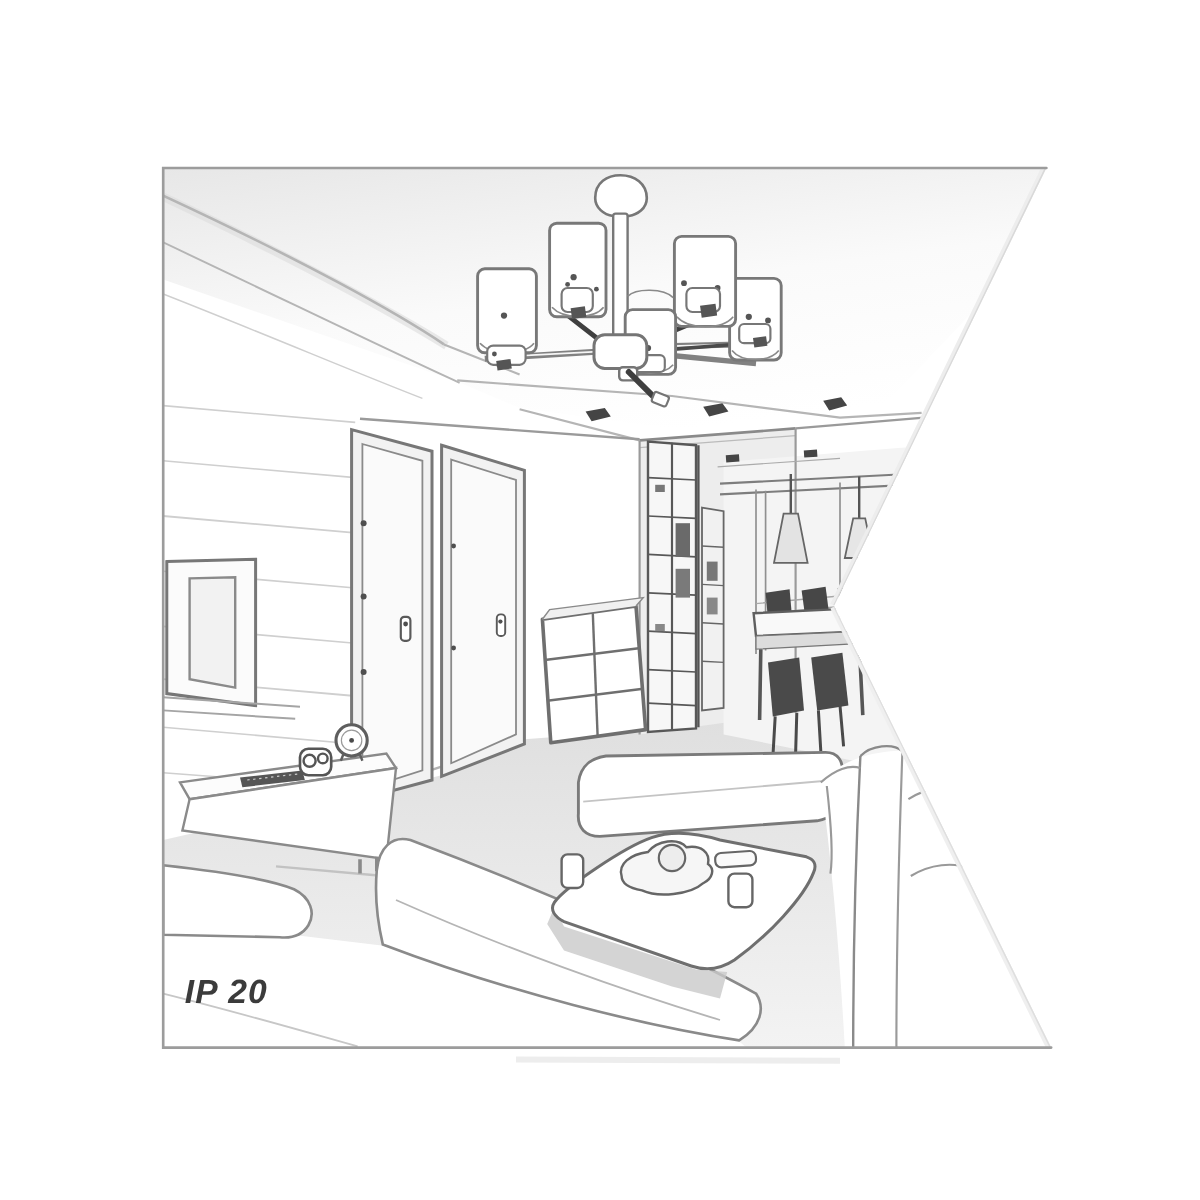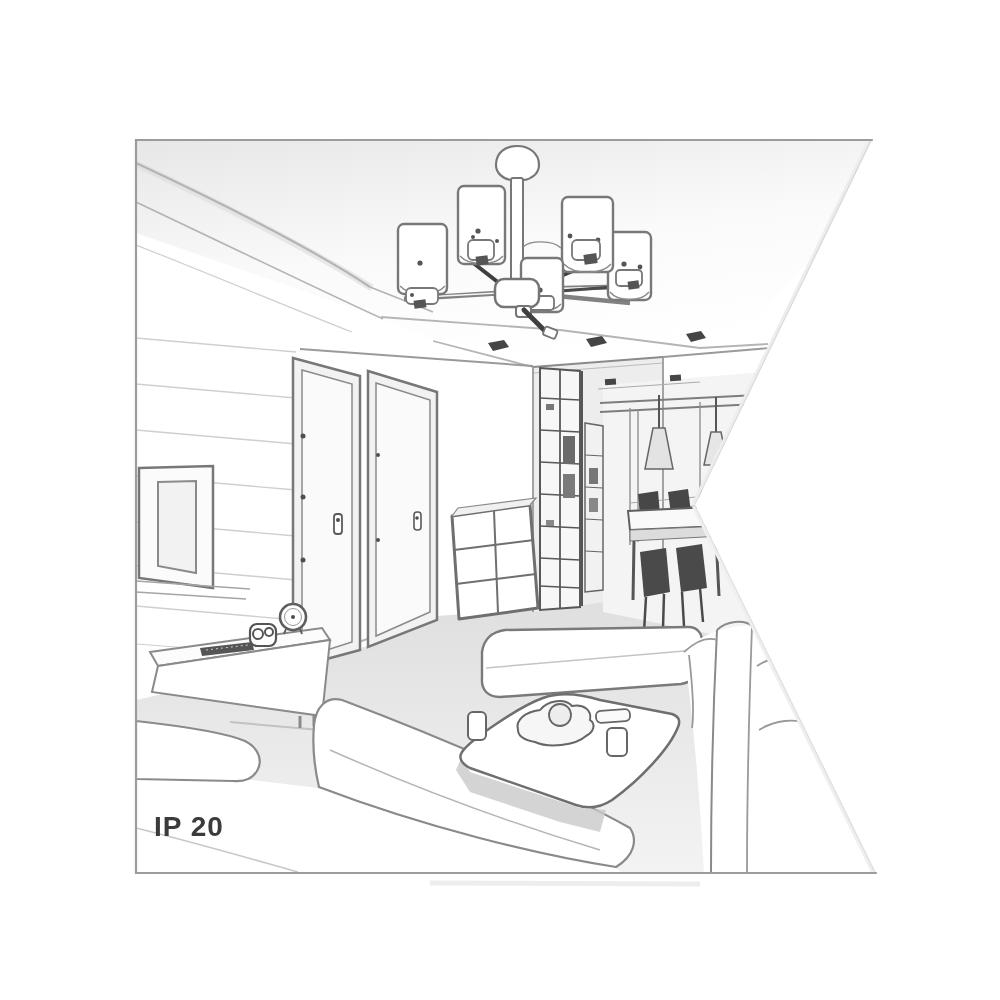--- a/index.html
+++ b/index.html
@@ -1,17 +1,17 @@
 <!DOCTYPE html>
 <html style="--c-background: #ffffff; --c-border: #9c9c9c; --c-line: #7c7c7c; --c-dark: #454545; --c-shade_fill: #ffffff; --c-wall: #f4f4f4; --c-floor: #e5e5e5; --c-text: #3b3b3b;"><head>
 <meta charset="utf-8">
 <style>
   html,body{margin:0;padding:0;background:#ffffff;}
   body{width:1000px;height:1000px;position:relative;font-family:"Liberation Sans",sans-serif;}
-  .stage{position:absolute;inset:0;background:var(--c-background,#ffffff);}
+  .stage{position:absolute;inset:0;background:var(--c-background,#ffffff);font-style:italic;}
   svg{position:absolute;left:0;top:0;}
   .ip-label{font-family:"Liberation Sans",sans-serif;font-weight:700;font-size:28px;fill:var(--c-text,#3b3b3b);letter-spacing:1px;}
   .lnl{fill:none;stroke:#b5b5b5;}
   .lnxl{fill:none;stroke:#cfcfcf;}
 </style>
 </head>
 <body>
 
 <div class="stage">
 <svg width="1000" height="1000" viewBox="0 0 1000 1000">

